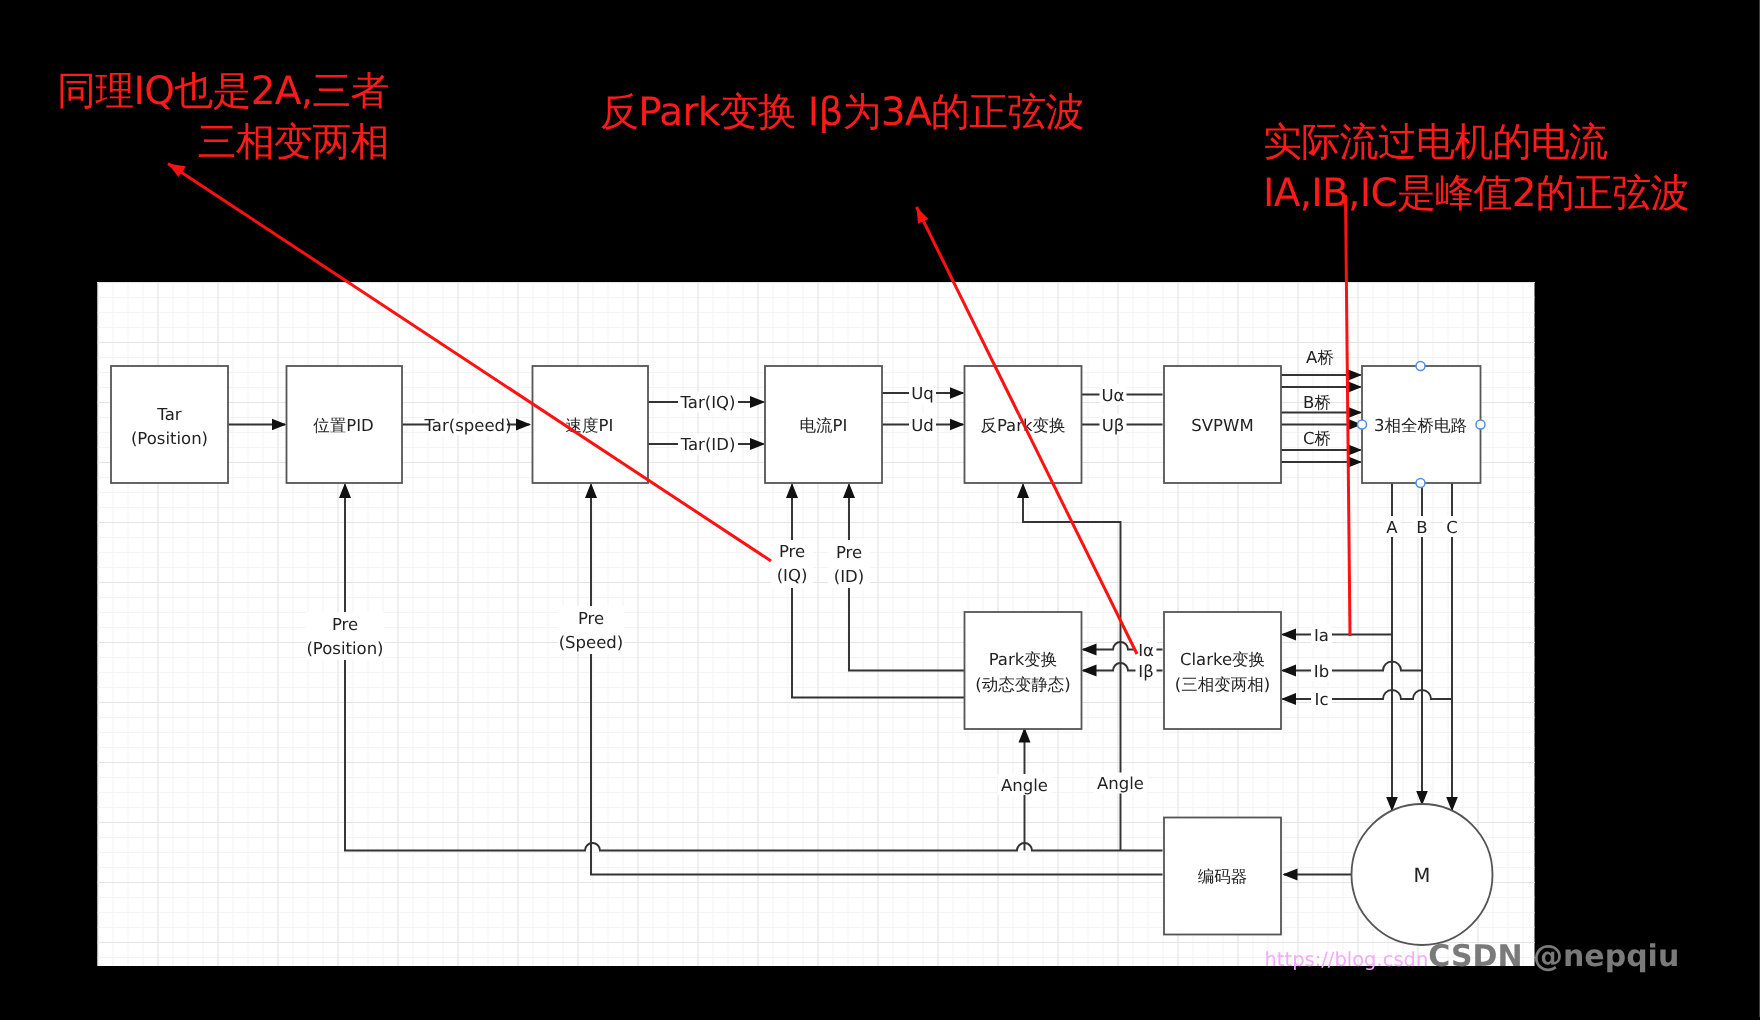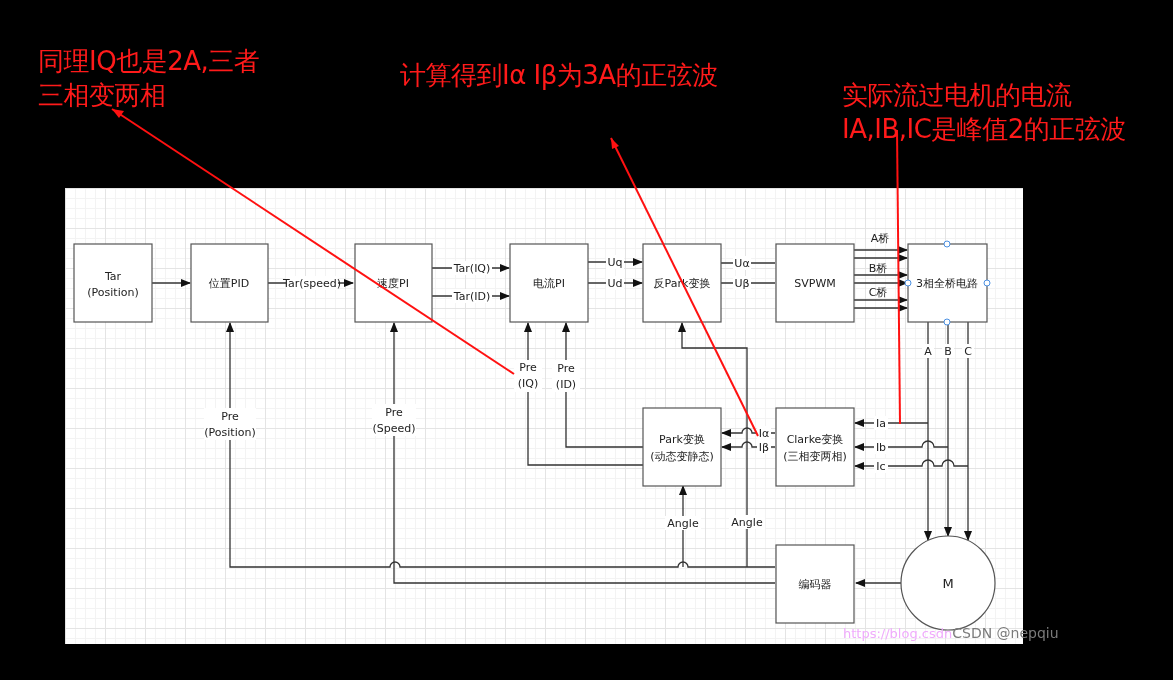--- a/index.html
+++ b/index.html
@@ -14,21 +14,21 @@
     background-size: 40px 40px, 40px 40px, 10px 10px, 10px 10px;
   }
   svg.diagram { position:absolute; left:0; top:0; width:1173px; height:680px; }
   .ann { position:absolute; color:#ff1a1a; font-family:"DejaVu Sans", sans-serif; font-size:26px; line-height:34px; white-space:nowrap; letter-spacing:-0.5px; }
   .box { fill:#fff; stroke:#555; stroke-width:1.2; }
   .wire { fill:none; stroke:#333; stroke-width:1.3; }
   .lbl { font-family:"DejaVu Sans", sans-serif; font-size:11px; fill:#222; }
   .lblbg { fill:#fff; }
   .red { stroke:#f11; stroke-width:2; fill:none; }
   .wm { position:absolute; left:843px; top:625px; font-size:13px; color:#9a9a9a; font-family:"DejaVu Sans", sans-serif; }
-  .wm b { font-weight:normal; color:#7a7a7a; font-size:14px;text-align:center; }
+  .wm b { font-weight:bold; color:#7a7a7a; font-size:20px;text-align:center; }
 </style>
 </head>
 <body>
 
 <div class="canvas"></div>
 
 <svg class="diagram" xmlns="http://www.w3.org/2000/svg">
   <defs>
     <marker id="arr" markerWidth="10" markerHeight="10" refX="9" refY="5" orient="auto" markerUnits="userSpaceOnUse">
       <path d="M0,1 L10,5 L0,9 z" fill="#111"></path>
@@ -187,26 +187,26 @@
 
   <g>
     <line class="red" x1="112" y1="109" x2="514" y2="374"></line>
     <path d="M112,109 L124,111 L119,118 z" fill="#f11"></path>
     <line class="red" x1="611" y1="138" x2="758" y2="436"></line>
     <path d="M611,138 L619,146 L612,149 z" fill="#f11"></path>
     <line class="red" x1="897" y1="130" x2="900" y2="424"></line>
   </g>
 </svg>
 
-<div class="ann" style="left:38px; top:44px;">
+<div class="ann" style="left:38px; top:44px;text-align:right;">
   <div>同理IQ也是2A,三者</div>
   <div>三相变两相</div>
 </div>
 <div class="ann" style="left:400px; top:58px;">
-  <div>计算得到Iα Iβ为3A的正弦波</div>
+  <div>反Park变换 Iβ为3A的正弦波</div>
 </div>
 <div class="ann" style="left:825px; top:78px;margin-left:17px;">
   <div>实际流过电机的电流</div>
   <div>IA,IB,IC是峰值2的正弦波</div>
 </div>
 
 <div class="wm">
   <span style="color:#f0abfc">https://blog.csdn</span><b>CSDN @nepqiu</b>
 </div>
 

